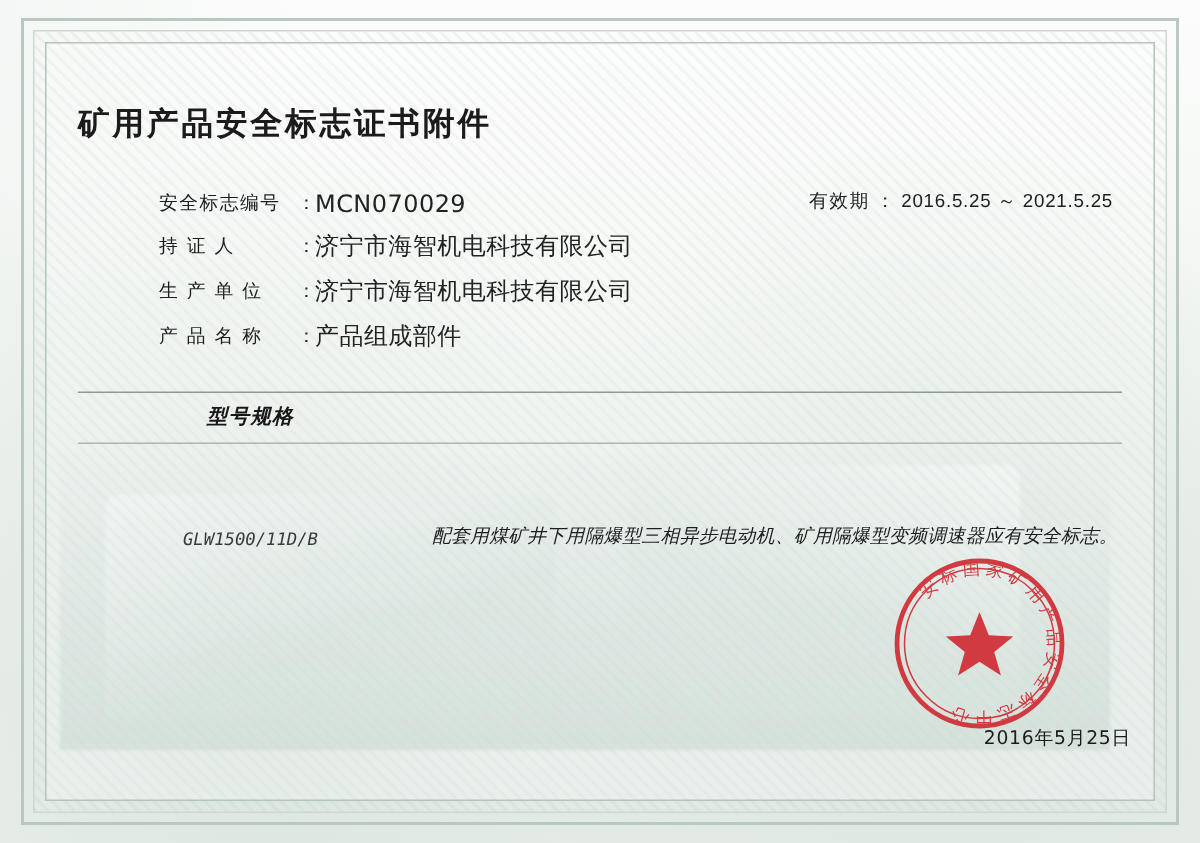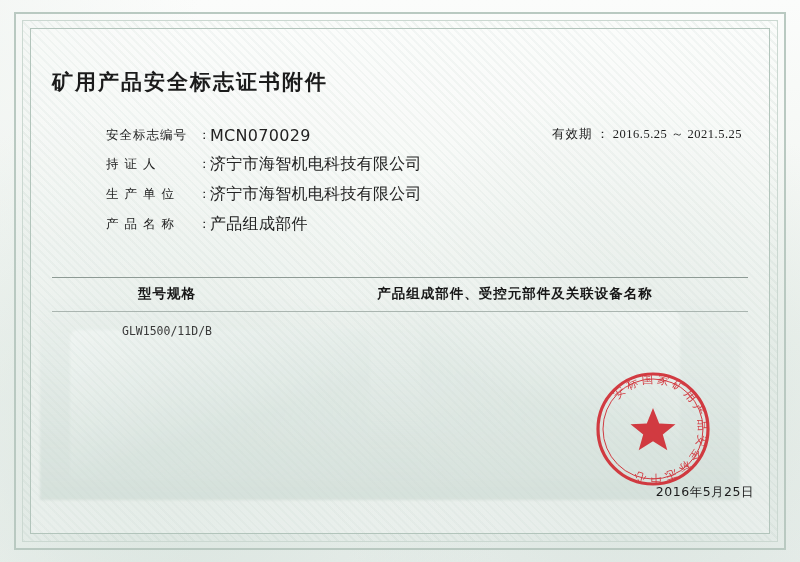--- a/index.html
+++ b/index.html
@@ -97,28 +97,29 @@
     font-family: "DejaVu Sans", sans-serif;
     font-size: 16px;
     color: #222;
     letter-spacing: 0.3px;
   }
   .validity {
     position: absolute;
     right: 6px;
     top: 0;
     font-size: 12.5px;
-    font-family: Liberation Serif, serif;
+    font-family: Liberation Sans, sans-serif;
     color: #1d1d1d;
     letter-spacing: 0.5px;
     white-space: nowrap;
   }
   .validity .v-label { letter-spacing: 1px; }
   .table {
-    margin-top: 42px;
+    margin-top: 26px;
+    font-style: italic;
   }
   .table-rule {
     height: 1px;
     background: #8d9a94;
     width: 100%;
   }
   .table-rule.thin {
     background: #aab5b0;
   }
   .table-head {
@@ -136,20 +137,21 @@
   }
   .th-parts {
     flex: 1;
     text-align: center;
     letter-spacing: 1px;
   }
   .table-body {
     display: flex;
     padding-top: 10px;
     min-height: 60px;
+    align-items: flex-end;
   }
   .td-model {
     width: 230px;
     text-align: center;
     font-family: "DejaVu Sans Mono", monospace;
     font-size: 11.5px;
     color: #3a3a3a;
     padding-top: 2px;
   }
   .td-parts {
@@ -256,25 +258,25 @@
         <span class="meta-colon">：</span>
         <span class="meta-value">产品组成部件</span>
       </div>
 
     </div>
 
     <div class="table">
       <div class="table-rule"></div>
       <div class="table-head">
         <div class="th-model">型号规格</div>
-        <div class="th-parts">产品组成部件、受控元部件及关联设备名称</div>
       </div>
       <div class="table-rule thin"></div>
       <div class="table-body">
         <div class="td-model">GLW1500/11D/B</div>
+        <div class="td-parts">配套用煤矿井下用隔爆型三相异步电动机、矿用隔爆型变频调速器应有安全标志。</div>
       </div>
     </div>
 
   </div>
 
   <div class="seal">
     <svg width="122" height="122" viewBox="0 0 122 122" aria-hidden="true">
       <defs>
         <path id="sealArc" d="M 61,61 m -46,0 a 46,46 0 1,1 92,0 a 46,46 0 1,1 -92,0"></path>
       </defs>

